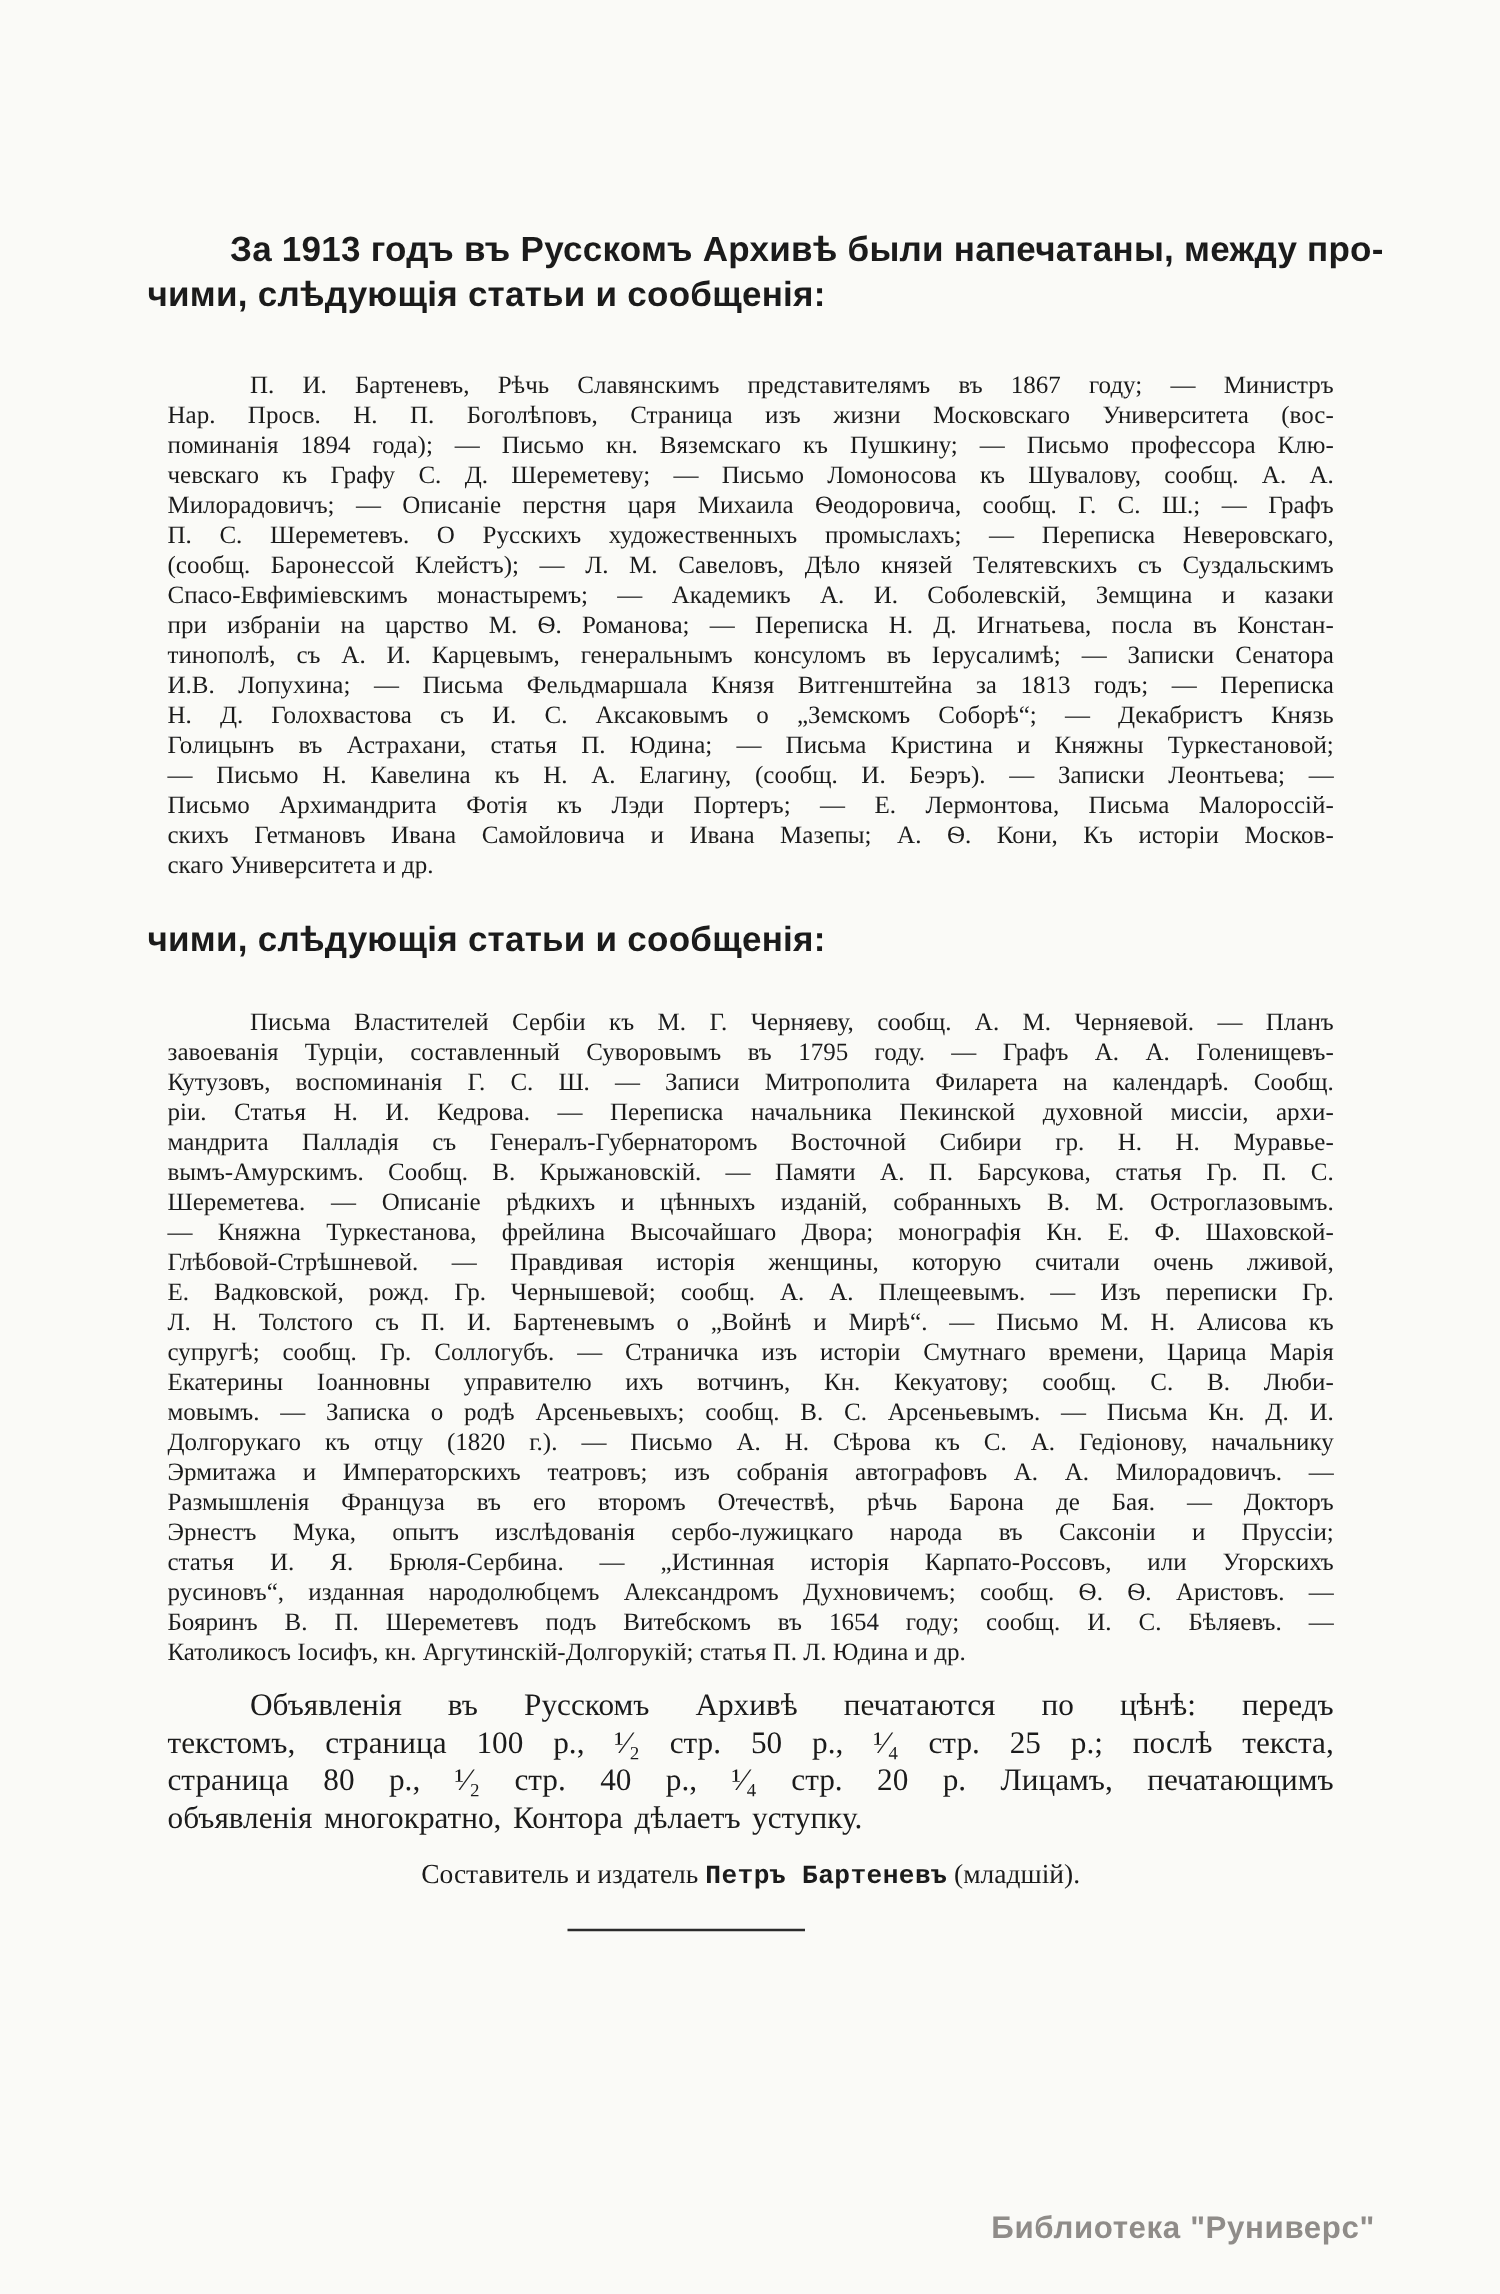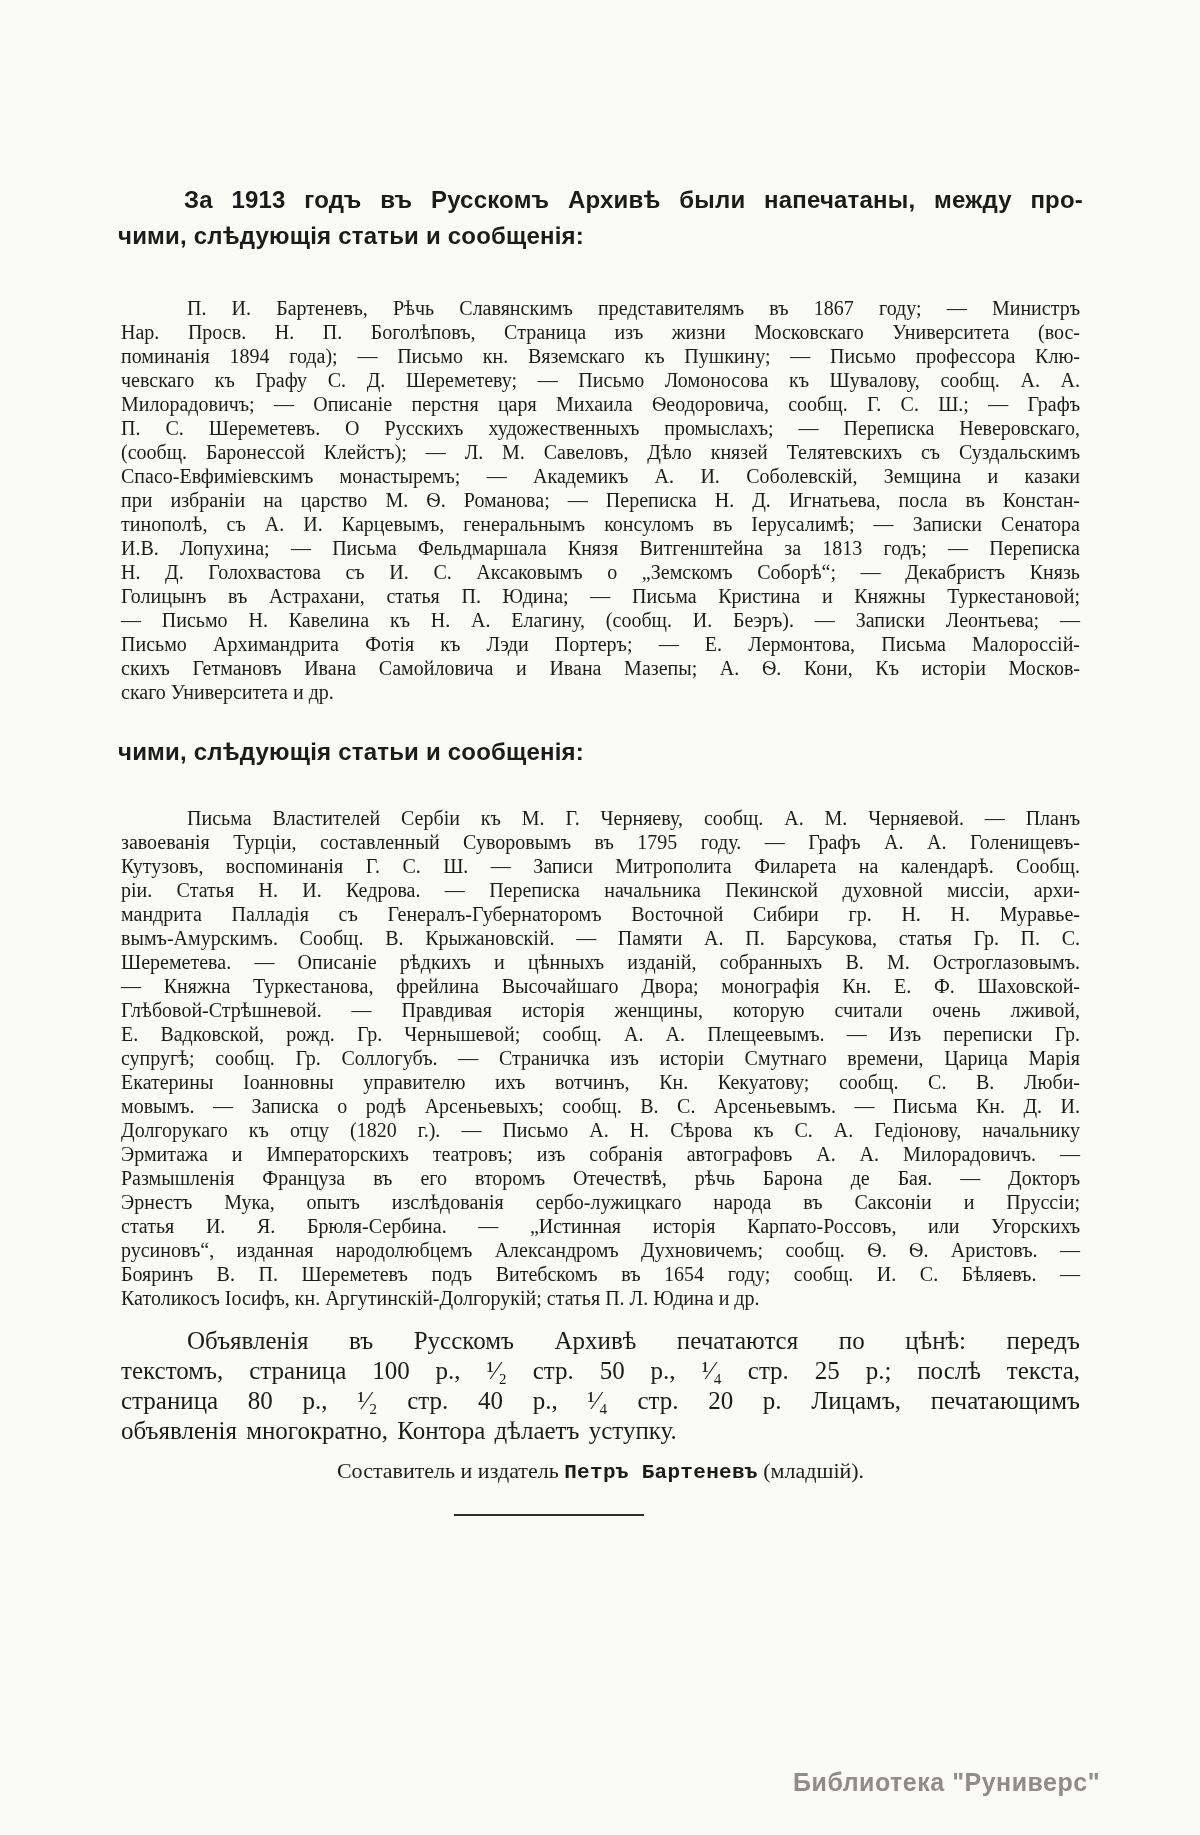--- a/index.html
+++ b/index.html
@@ -17,34 +17,34 @@
     margin: 0 auto;
     background: #fafaf7;
     color: #1b1b1b;
     overflow: hidden;
     box-sizing: border-box;
     padding: 0 117px 0 118px;
   }
   .heading {
     font-family: "Liberation Sans", sans-serif;
     font-weight: bold;
-    font-size: 24px;
+    font-size: 28px;
     line-height: 36px;
     margin: 0;
     letter-spacing: 0.2px;
   }
   .heading-1913 { margin-top: 182px; }
   .heading-1914 { margin-top: 30px; }
   .h-line { white-space: nowrap; }
   .h-line.justify {
     text-align: justify;
     text-align-last: justify;
     text-indent: 66px;
   }
-  .para { margin: 3px; }
+  .para { margin: 16px; }
   .para .line {
     text-align: justify;
     text-align-last: justify;
     white-space: nowrap;
   }
   .para .line.first { text-indent: 66px; }
   .para .line.last { text-align-last: left; }
   .body-para {
     font-size: 20px;
     line-height: 24px;
@@ -123,20 +123,21 @@
       <div class="line first">Письма Властителей Сербіи къ М. Г. Черняеву, сообщ. А. М. Черняевой. — Планъ</div>
       <div class="line">завоеванія Турціи, составленный Суворовымъ въ 1795 году. — Графъ А. А. Голенищевъ-</div>
       <div class="line">Кутузовъ, воспоминанія Г. С. Ш. — Записи Митрополита Филарета на календарѣ. Сообщ.</div>
       <div class="line">ріи. Статья Н. И. Кедрова. — Переписка начальника Пекинской духовной миссіи, архи-</div>
       <div class="line">мандрита Палладія съ Генералъ-Губернаторомъ Восточной Сибири гр. Н. Н. Муравье-</div>
       <div class="line">вымъ-Амурскимъ. Сообщ. В. Крыжановскій. — Памяти А. П. Барсукова, статья Гр. П. С.</div>
       <div class="line">Шереметева. — Описаніе рѣдкихъ и цѣнныхъ изданій, собранныхъ В. М. Остроглазовымъ.</div>
       <div class="line">— Княжна Туркестанова, фрейлина Высочайшаго Двора; монографія Кн. Е. Ф. Шаховской-</div>
       <div class="line">Глѣбовой-Стрѣшневой. — Правдивая исторія женщины, которую считали очень лживой,</div>
       <div class="line">Е. Вадковской, рожд. Гр. Чернышевой; сообщ. А. А. Плещеевымъ. — Изъ переписки Гр.</div>
+      <div class="line">Л. Н. Толстого съ П. И. Бартеневымъ о „Войнѣ и Мирѣ“. — Письмо М. Н. Алисова къ</div>
       <div class="line">супругѣ; сообщ. Гр. Соллогубъ. — Страничка изъ исторіи Смутнаго времени, Царица Марія</div>
       <div class="line">Екатерины Іоанновны управителю ихъ вотчинъ, Кн. Кекуатову; сообщ. С. В. Люби-</div>
       <div class="line">мовымъ. — Записка о родѣ Арсеньевыхъ; сообщ. В. С. Арсеньевымъ. — Письма Кн. Д. И.</div>
       <div class="line">Долгорукаго къ отцу (1820 г.). — Письмо А. Н. Сѣрова къ С. А. Гедіонову, начальнику</div>
       <div class="line">Эрмитажа и Императорскихъ театровъ; изъ собранія автографовъ А. А. Милорадовичъ. —</div>
       <div class="line">Размышленія Француза въ его второмъ Отечествѣ, рѣчь Барона де Бая. — Докторъ</div>
       <div class="line">Эрнестъ Мука, опытъ изслѣдованія сербо-лужицкаго народа въ Саксоніи и Пруссіи;</div>
       <div class="line">статья И. Я. Брюля-Сербина. — „Истинная исторія Карпато-Россовъ, или Угорскихъ</div>
       <div class="line">русиновъ“, изданная народолюбцемъ Александромъ Духновичемъ; сообщ. Ѳ. Ѳ. Аристовъ. —</div>
       <div class="line">Бояринъ В. П. Шереметевъ подъ Витебскомъ въ 1654 году; сообщ. И. С. Бѣляевъ. —</div>

